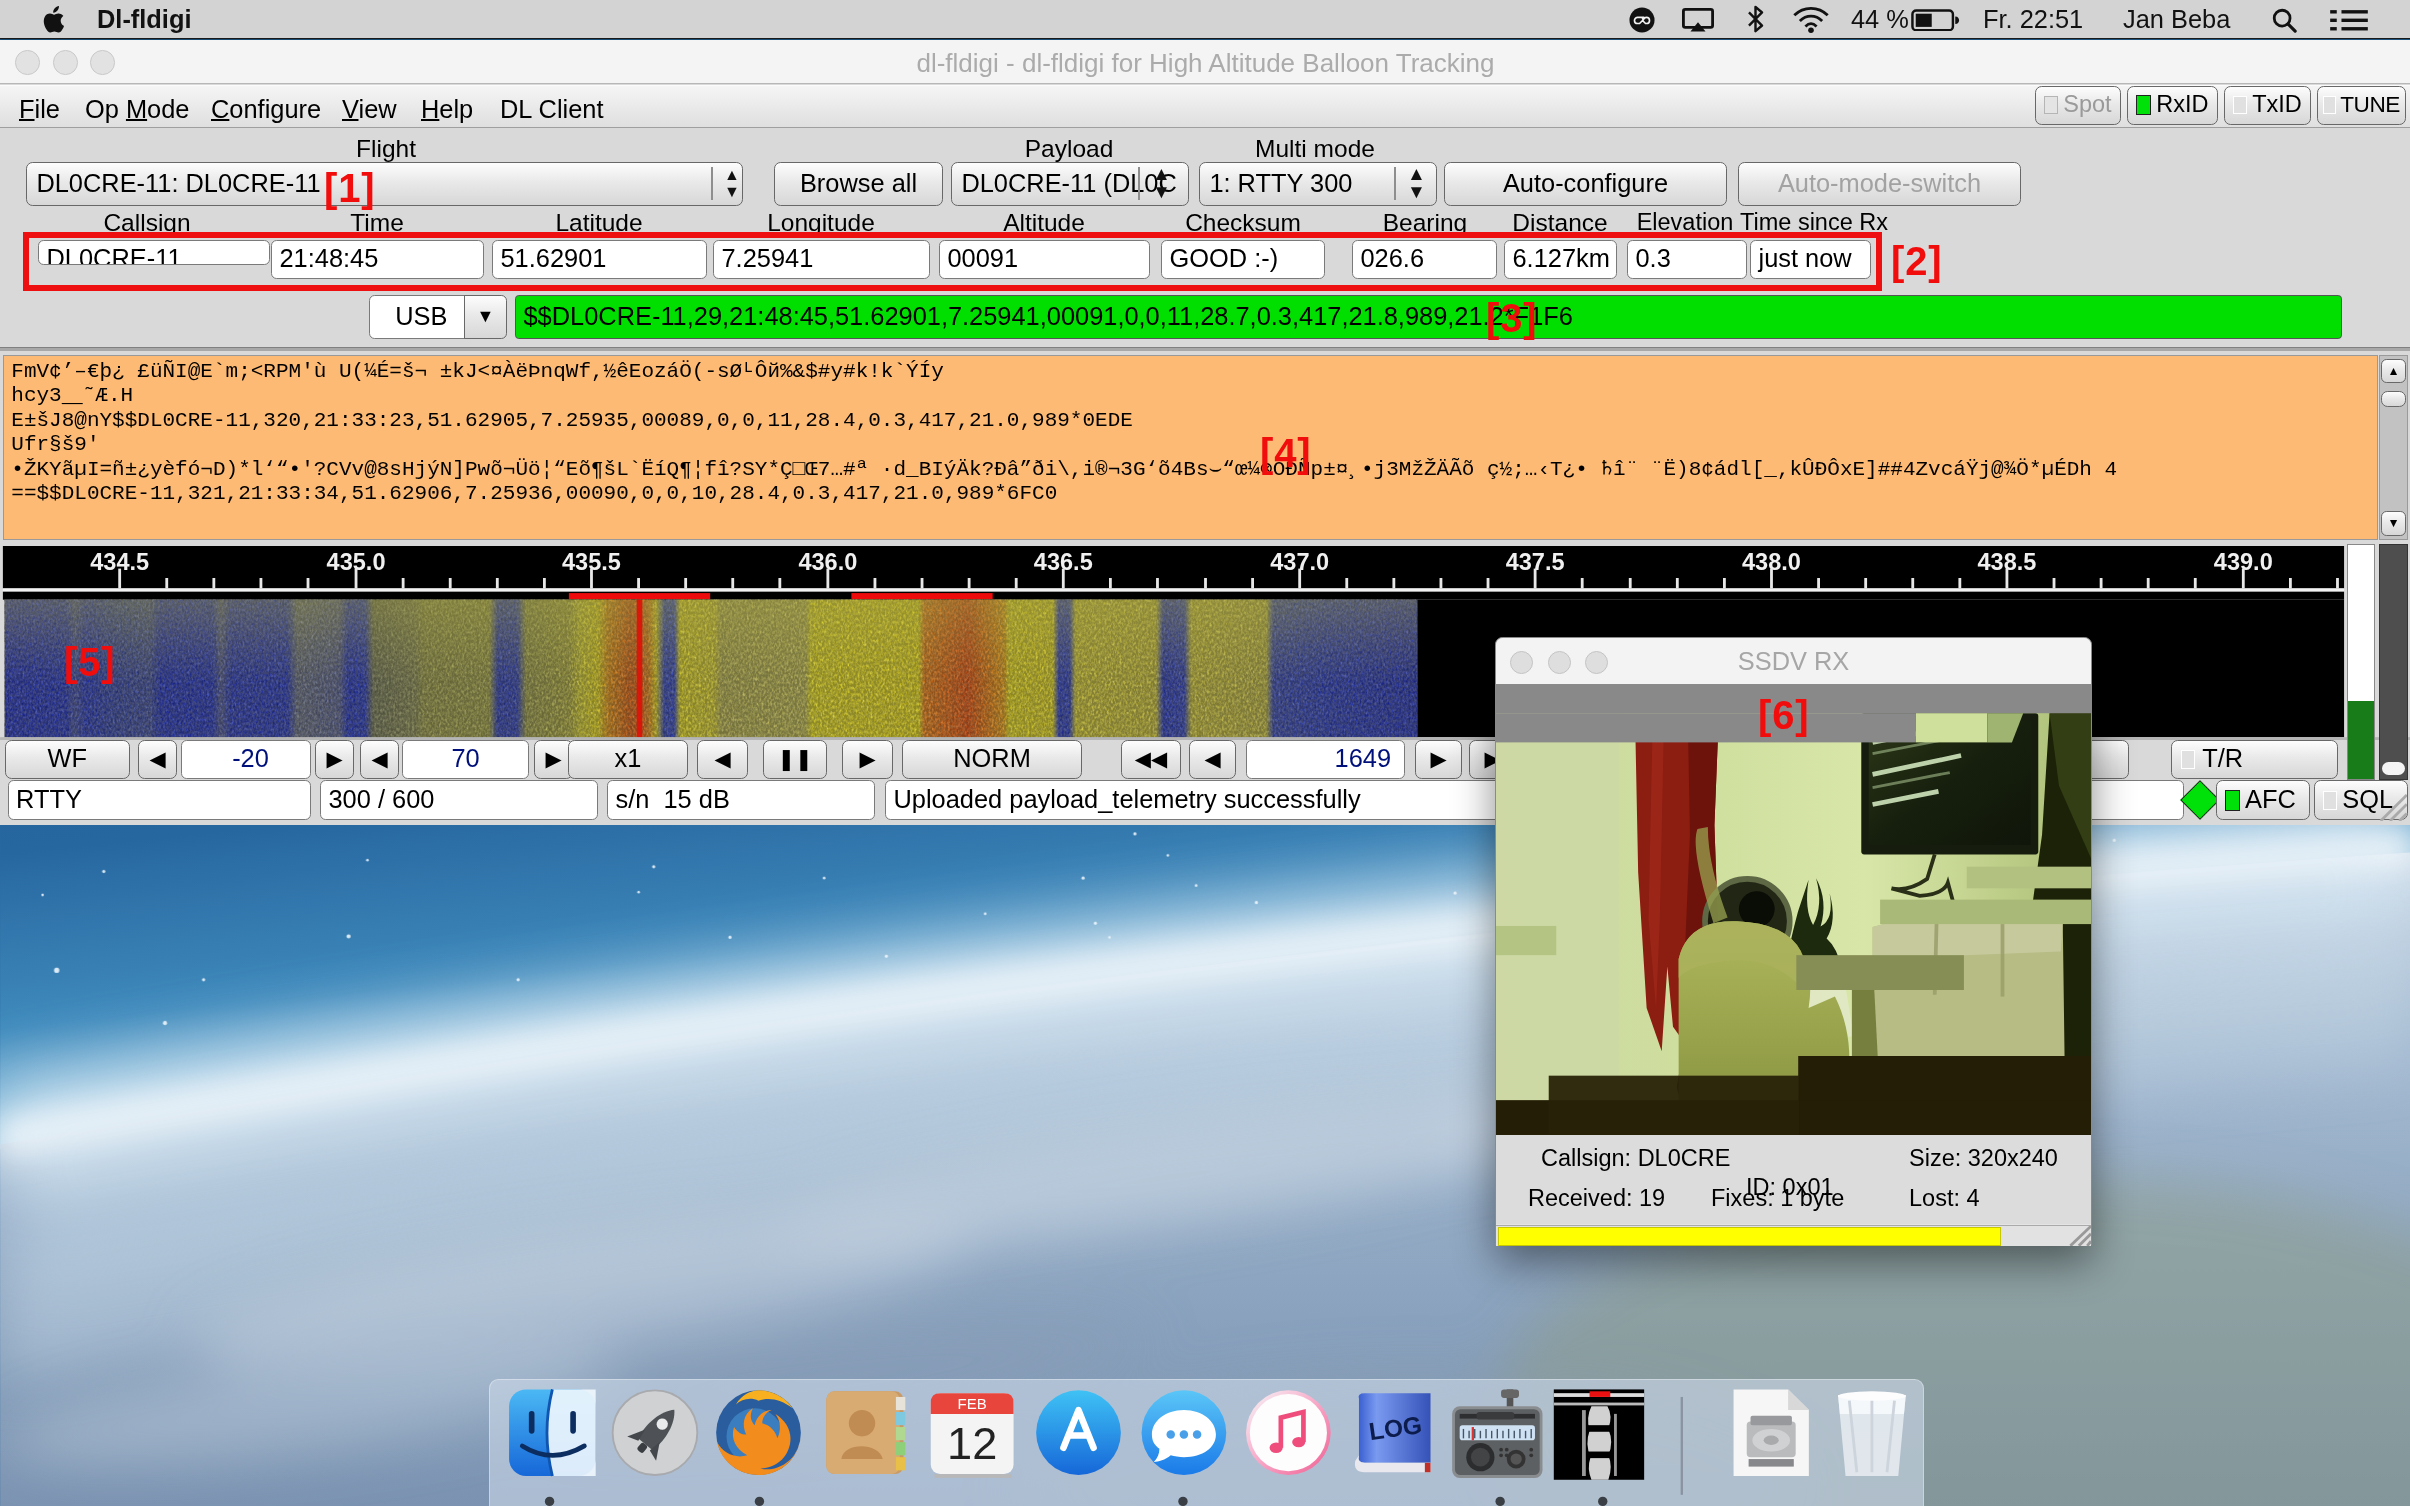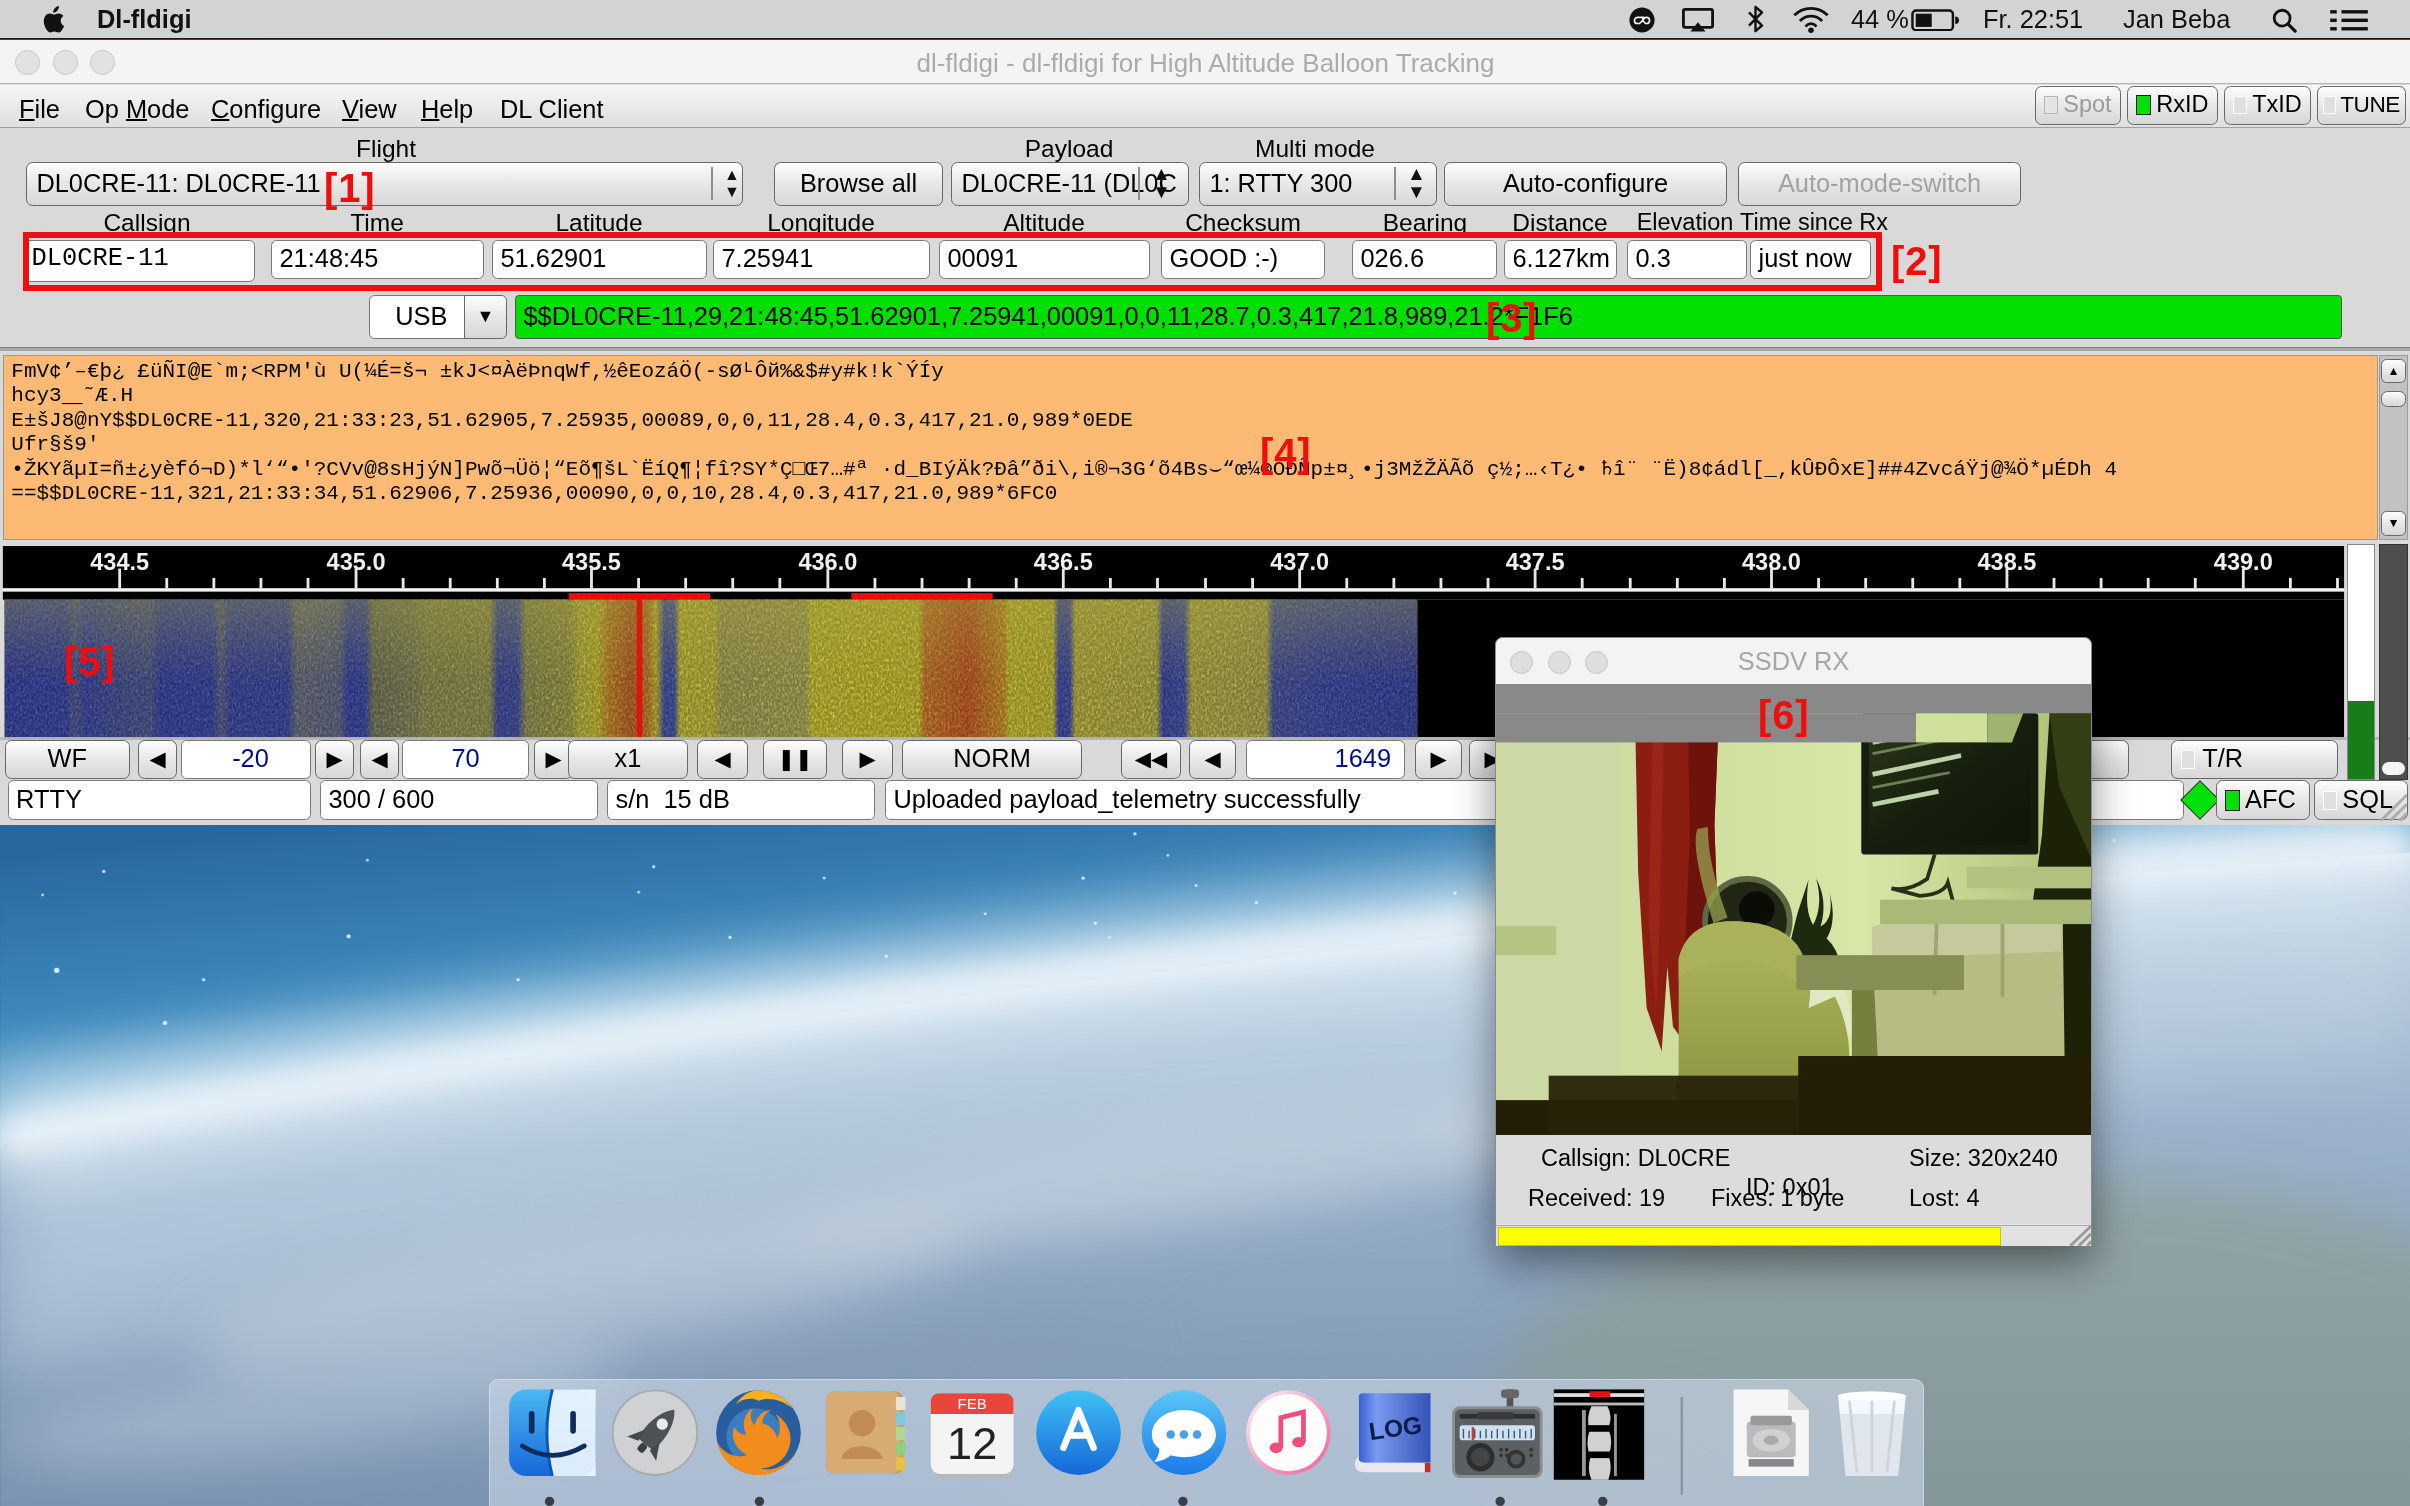--- a/index.html
+++ b/index.html
@@ -192,21 +192,21 @@
   <div class="lbl" style="left:727px;top:169px;width:188px;">Longitude</div>
   <div class="lbl" style="left:950px;top:169px;width:188px;">Altitude</div>
   <div class="lbl" style="left:1149px;top:169px;width:188px;">Checksum</div>
   <div class="lbl" style="left:1331px;top:169px;width:188px;">Bearing</div>
   <div class="lbl" style="left:1466px;top:169px;width:188px;">Distance</div>
   <div class="lbl" style="left:1591px;top:169px;width:188px;font-size:23.5px;">Elevation</div>
   <div class="lbl" style="left:1720px;top:169px;width:188px;font-size:23.5px;">Time since Rx</div>
 
   <div class="abs" style="left:22.6px;top:192px;width:1859px;height:59px;border:6.6px solid #ee1010;box-sizing:border-box;z-index:5;"></div>
 
-  <div class="fld" style="left:23px;top:200px;width:232px;height:42px;font-family:Liberation Mono, monospace;">DL0CRE-11</div>
+  <div class="fld" style="left:38px;top:200px;width:232px;height:25px;">DL0CRE-11</div>
   <div class="fld" style="left:271px;top:200px;width:213px;height:39px;">21:48:45</div>
   <div class="fld" style="left:492px;top:200px;width:215px;height:39px;">51.62901</div>
   <div class="fld" style="left:713px;top:200px;width:217px;height:39px;">7.25941</div>
   <div class="fld" style="left:939px;top:200px;width:211px;height:39px;">00091</div>
   <div class="fld" style="left:1161px;top:200px;width:164px;height:39px;">GOOD :-)</div>
   <div class="fld" style="left:1352px;top:200px;width:145px;height:39px;">026.6</div>
   <div class="fld" style="left:1504px;top:200px;width:113px;height:39px;">6.127km</div>
   <div class="fld" style="left:1627px;top:200px;width:120px;height:39px;">0.3</div>
   <div class="fld" style="left:1750px;top:200px;width:121px;height:39px;">just now</div>
 

